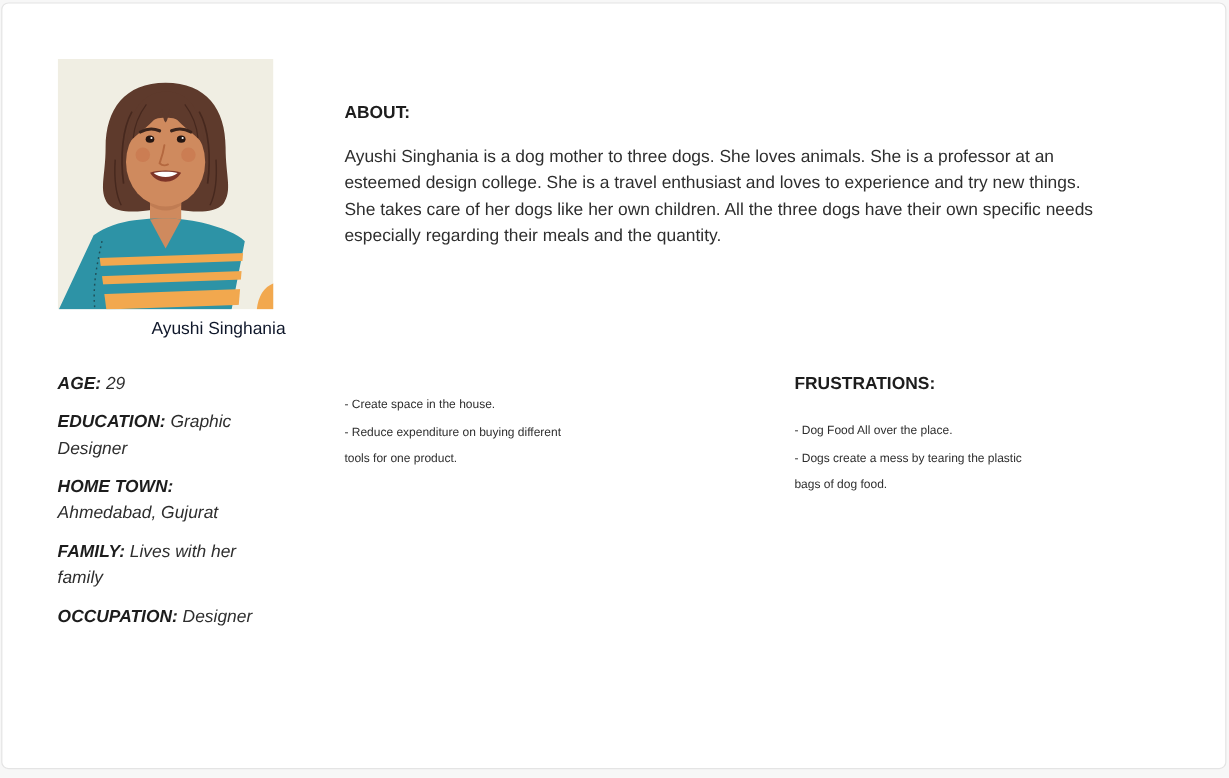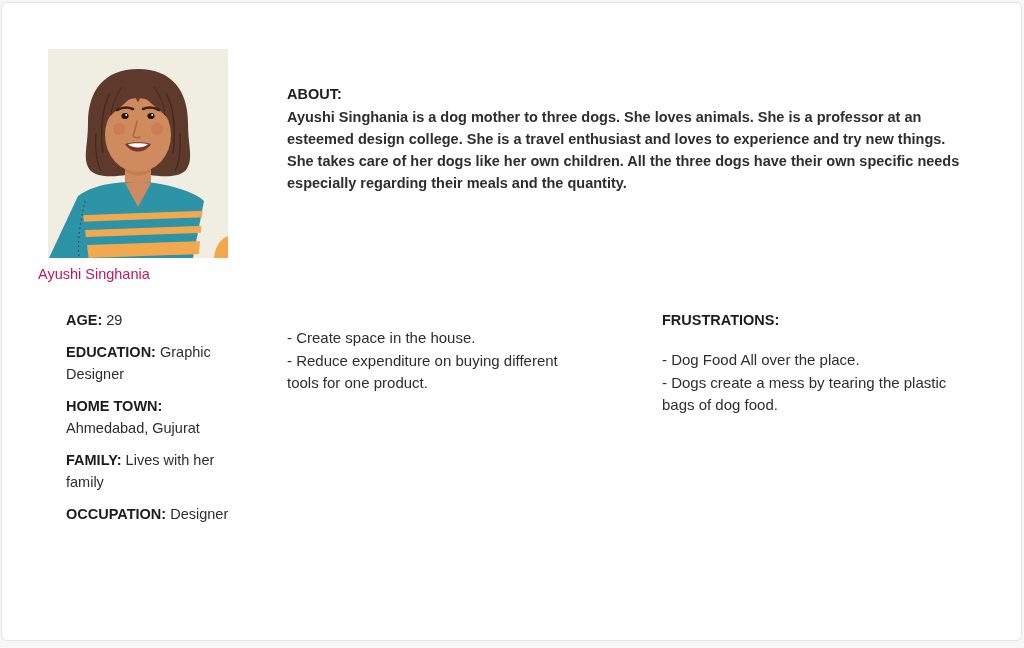--- a/index.html
+++ b/index.html
@@ -23,49 +23,48 @@
     position: absolute;
     left: 46px; top: 46px;
     width: 180px; height: 209px;
     overflow: hidden;
   }
   .avatar-box svg { display: block; width: 100%; height: 100%; }
   .avatar-name {
     position: absolute;
     left: 36px; top: 263px;
     width: 200px;
-    text-align: left;
+    text-align: right;
     font-size: 14.5px;
-    color: #be185d;
+    color: #0f172a;
   }
   
   .about-col { position: absolute; left: 285px; top: 80px; width: 730px; }
   .section-header {
     font-weight: bold;
     font-size: 14.5px;
     color: #1d1d1d;
     line-height: 22px;
   }
   .about-text {
-    margin-top: 1px;
+    margin-top: 15px;
     font-size: 14.5px;
     line-height: 22px;
     white-space: pre-line;
-    font-weight: bold;
   }
   
-  .details-col { position: absolute; left: 64px; top: 306px; width: 220px; }
+  .details-col { position: absolute; left: 46px; top: 306px; width: 220px; font-style: italic; }
   .detail-entry { font-size: 14.5px; line-height: 22px; margin-bottom: 10px; }
   .detail-entry b { color: #1d1d1d; }
   .detail-value { white-space: pre-line; }
 
   .goals-col { position: absolute; left: 285px; top: 306px; width: 345px; }
   .frustrations-col { position: absolute; left: 660px; top: 306px; width: 350px; }
   .bullet-list { margin-top: 18px; }
-  .list-item { font-size: 15px; line-height: 22.5px; white-space: pre-line; }
+  .list-item { font-size: 10px; line-height: 22.5px; white-space: pre-line; }
 
   
   .problem-row {
     position: absolute;
     left: 0; top: 551px;
     width: 100%;
     text-align: center;
     font-size: 14.5px;
     line-height: 23px;
   }

